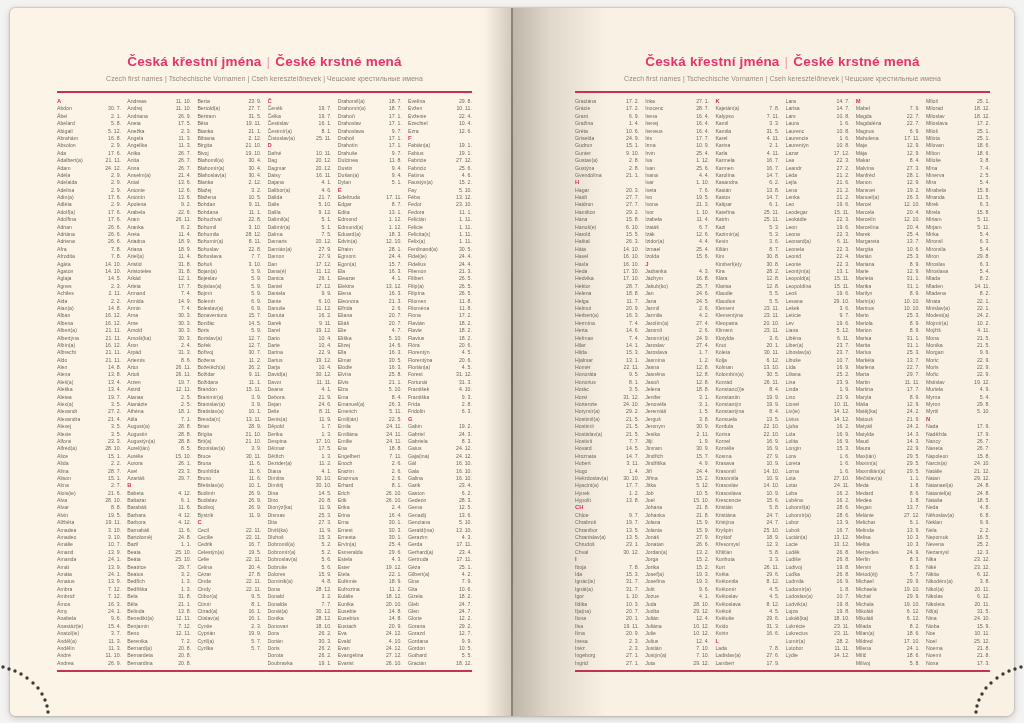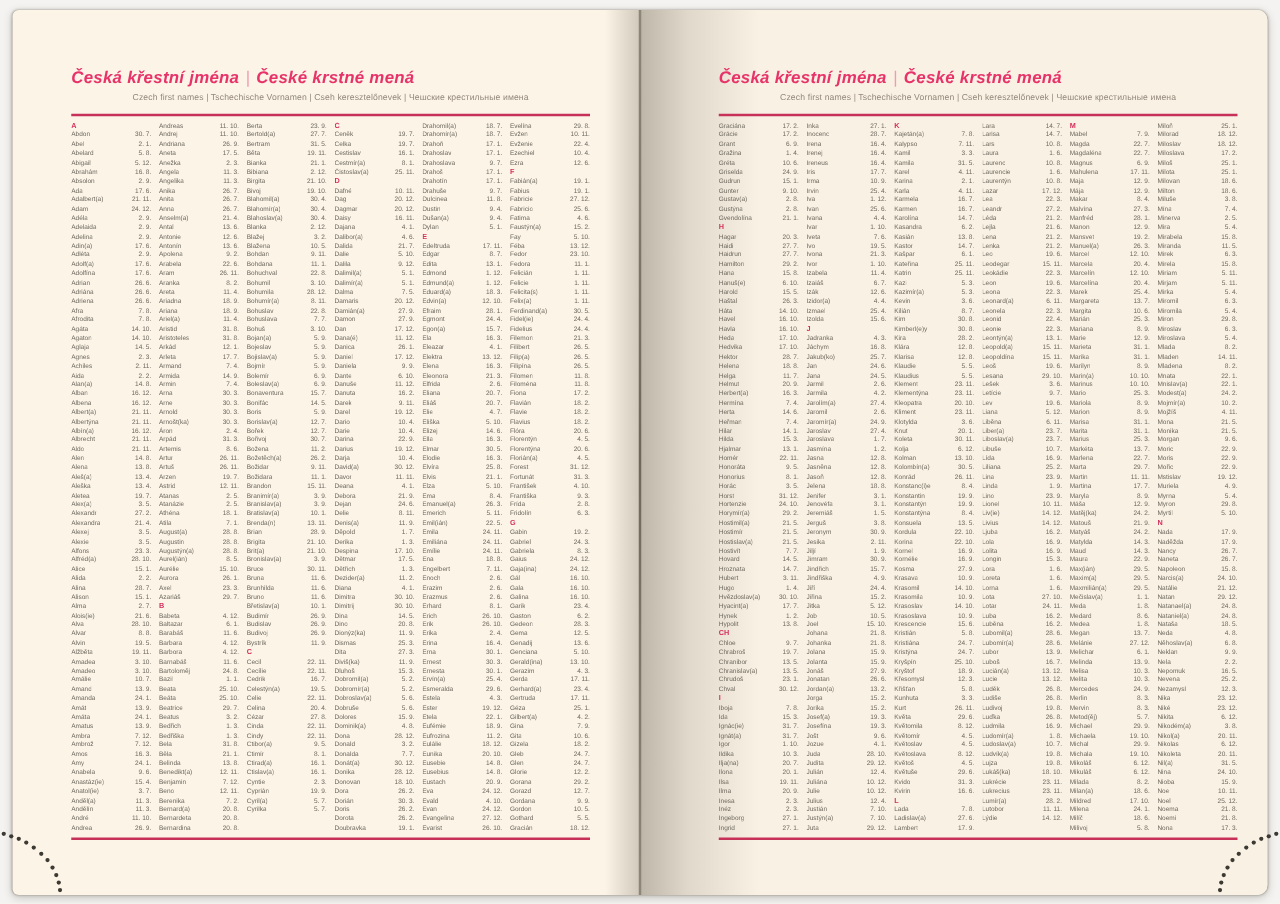--- a/index.html
+++ b/index.html
@@ -27,22 +27,22 @@
     background:linear-gradient(to right,rgba(92,84,70,.38) 0%,rgba(92,84,70,.16) 40%,rgba(92,84,70,0) 100%);
   }
   .gutter-line{
     position:absolute;left:501px;top:0;bottom:0;width:2px;
     background:linear-gradient(to bottom,#8d8779,#6e685c 50%,#8d8779);
   }
   .inner{position:absolute;top:0;width:415px;height:100%;}
   .page.left .inner{left:47px;}
   .page.right .inner{left:63px;}
   .title{
-    position:absolute;top:46px;left:0;right:0;
-    font-size:13.5px;font-weight:bold;letter-spacing:.2px;color:#e7336a;white-space:nowrap;font-style:italic;
+    position:absolute;top:46px;left:0;right:0;text-align:center;
+    font-size:13.5px;font-weight:bold;letter-spacing:.2px;color:#e7336a;white-space:nowrap;
   }
   .title .sep{color:#f29ab4;font-weight:normal;padding:0 5px;}
   .subtitle{
     position:absolute;top:67px;left:-20px;right:-20px;text-align:center;
     font-size:6.9px;color:#93887b;white-space:nowrap;letter-spacing:.1px;
   }
   .rule{position:absolute;left:0;width:415px;height:1.6px;background:#c8latest;}
   .rule{background:#c73058;}
   .rule.top{top:83px;}
   .rule.bottom{top:662px;}

